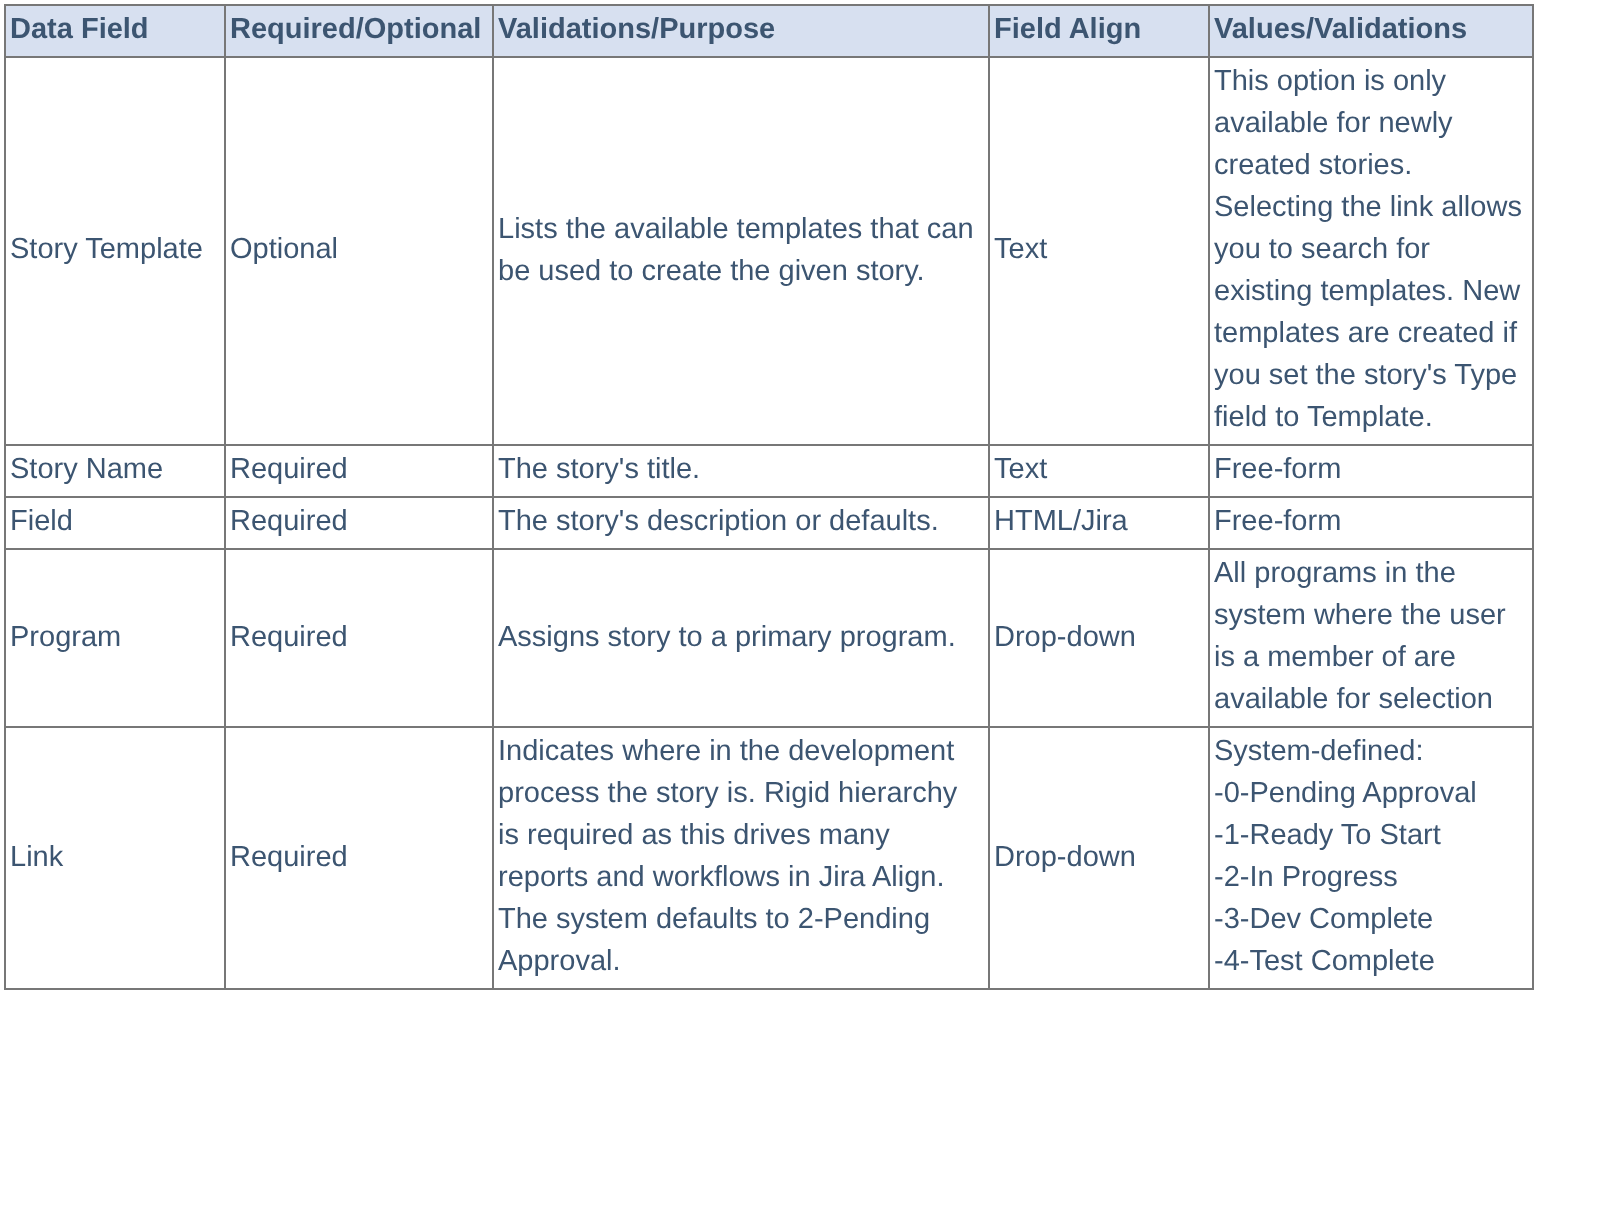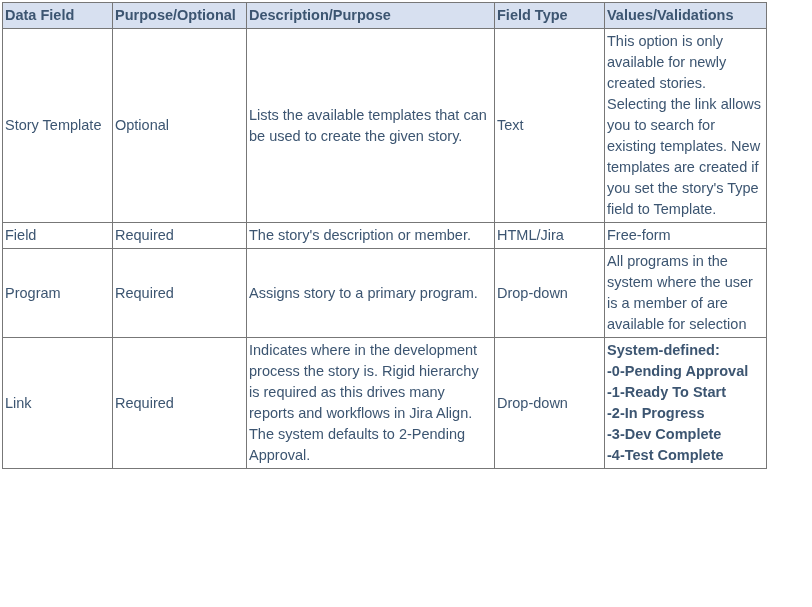--- a/index.html
+++ b/index.html
@@ -44,54 +44,61 @@
   <colgroup>
     <col class="c1">
       <col class="c2">
       <col class="c3">
       <col class="c4">
       <col class="c5">
   </colgroup>
   <thead>
     <tr>
       <th>Data Field</th>
-      <th>Purpose/Optional</th>
-      <th>Description/Purpose</th>
-      <th>Field Type</th>
+      <th>Required/Optional</th>
+      <th>Validations/Purpose</th>
+      <th>Field Align</th>
       <th>Values/Validations</th>
     </tr>
   </thead>
   <tbody>
     <tr>
       <td>Story Template</td>
       <td>Optional</td>
       <td>Lists the available templates that can be used to create the given story.</td>
       <td>Text</td>
       <td>This option is only available for newly created stories. Selecting the link allows you to search for existing templates. New templates are created if you set the story's Type field to Template.</td>
     </tr>
     <tr>
+      <td>Story Name</td>
+      <td>Required</td>
+      <td>The story's title.</td>
+      <td>Text</td>
+      <td>Free-form</td>
+    </tr>
+    <tr>
       <td>Field</td>
       <td>Required</td>
-      <td>The story's description or member.</td>
+      <td>The story's description or defaults.</td>
       <td>HTML/Jira</td>
       <td>Free-form</td>
     </tr>
     <tr>
       <td>Program</td>
       <td>Required</td>
       <td>Assigns story to a primary program.</td>
       <td>Drop-down</td>
       <td>All programs in the system where the user is a member of are available for selection</td>
     </tr>
     <tr>
       <td>Link</td>
       <td>Required</td>
       <td>Indicates where in the development process the story is. Rigid hierarchy is required as this drives many reports and workflows in Jira Align. The system defaults to 2-Pending Approval.</td>
       <td>Drop-down</td>
-      <td style="white-space: pre-line; font-weight: bold;">System-defined:
+      <td style="white-space: pre-line;">System-defined:
 -0-Pending Approval
 -1-Ready To Start
 -2-In Progress
 -3-Dev Complete
 -4-Test Complete</td>
     </tr>
   </tbody>
 </table>
 
 </body></html>

